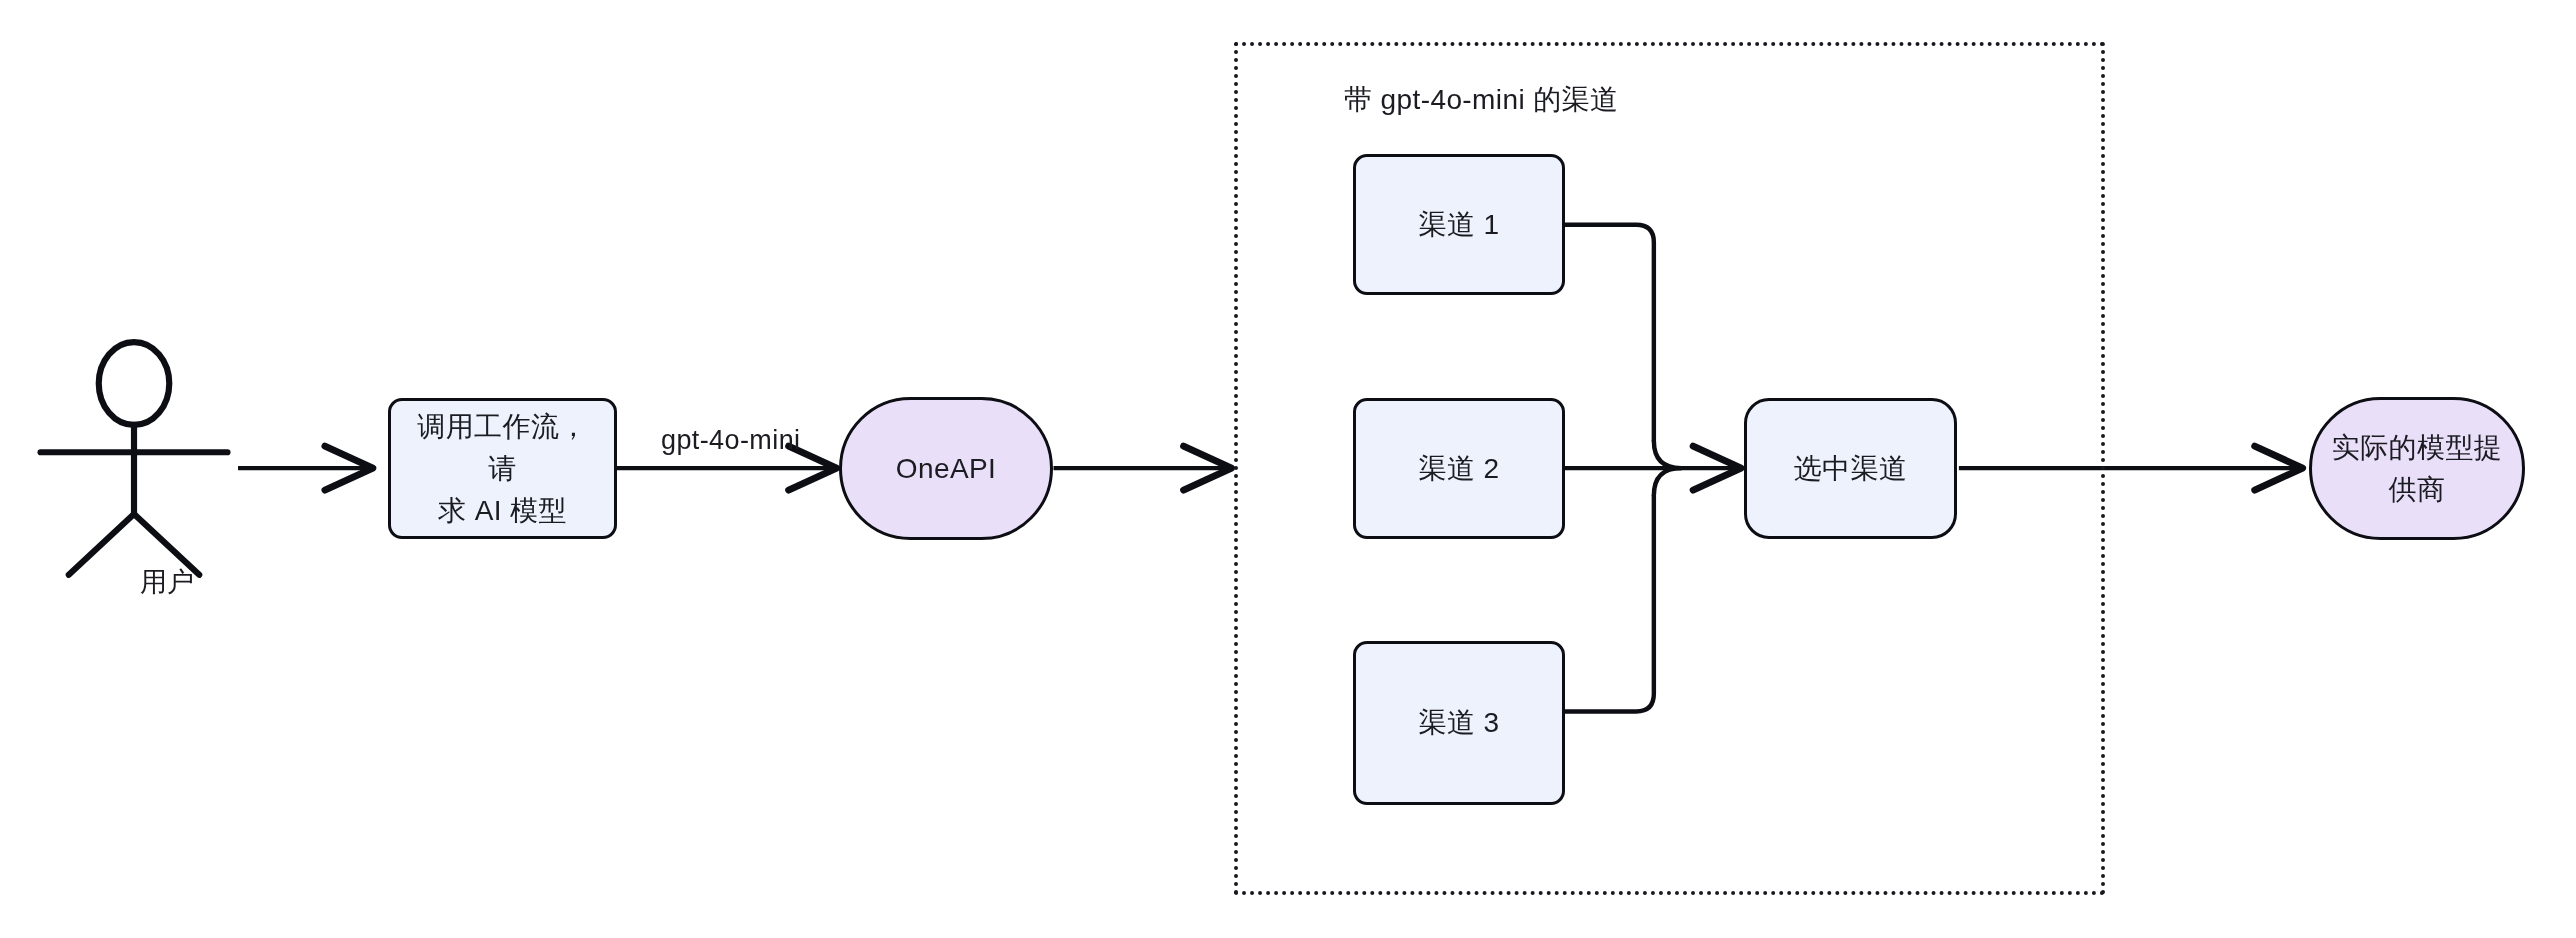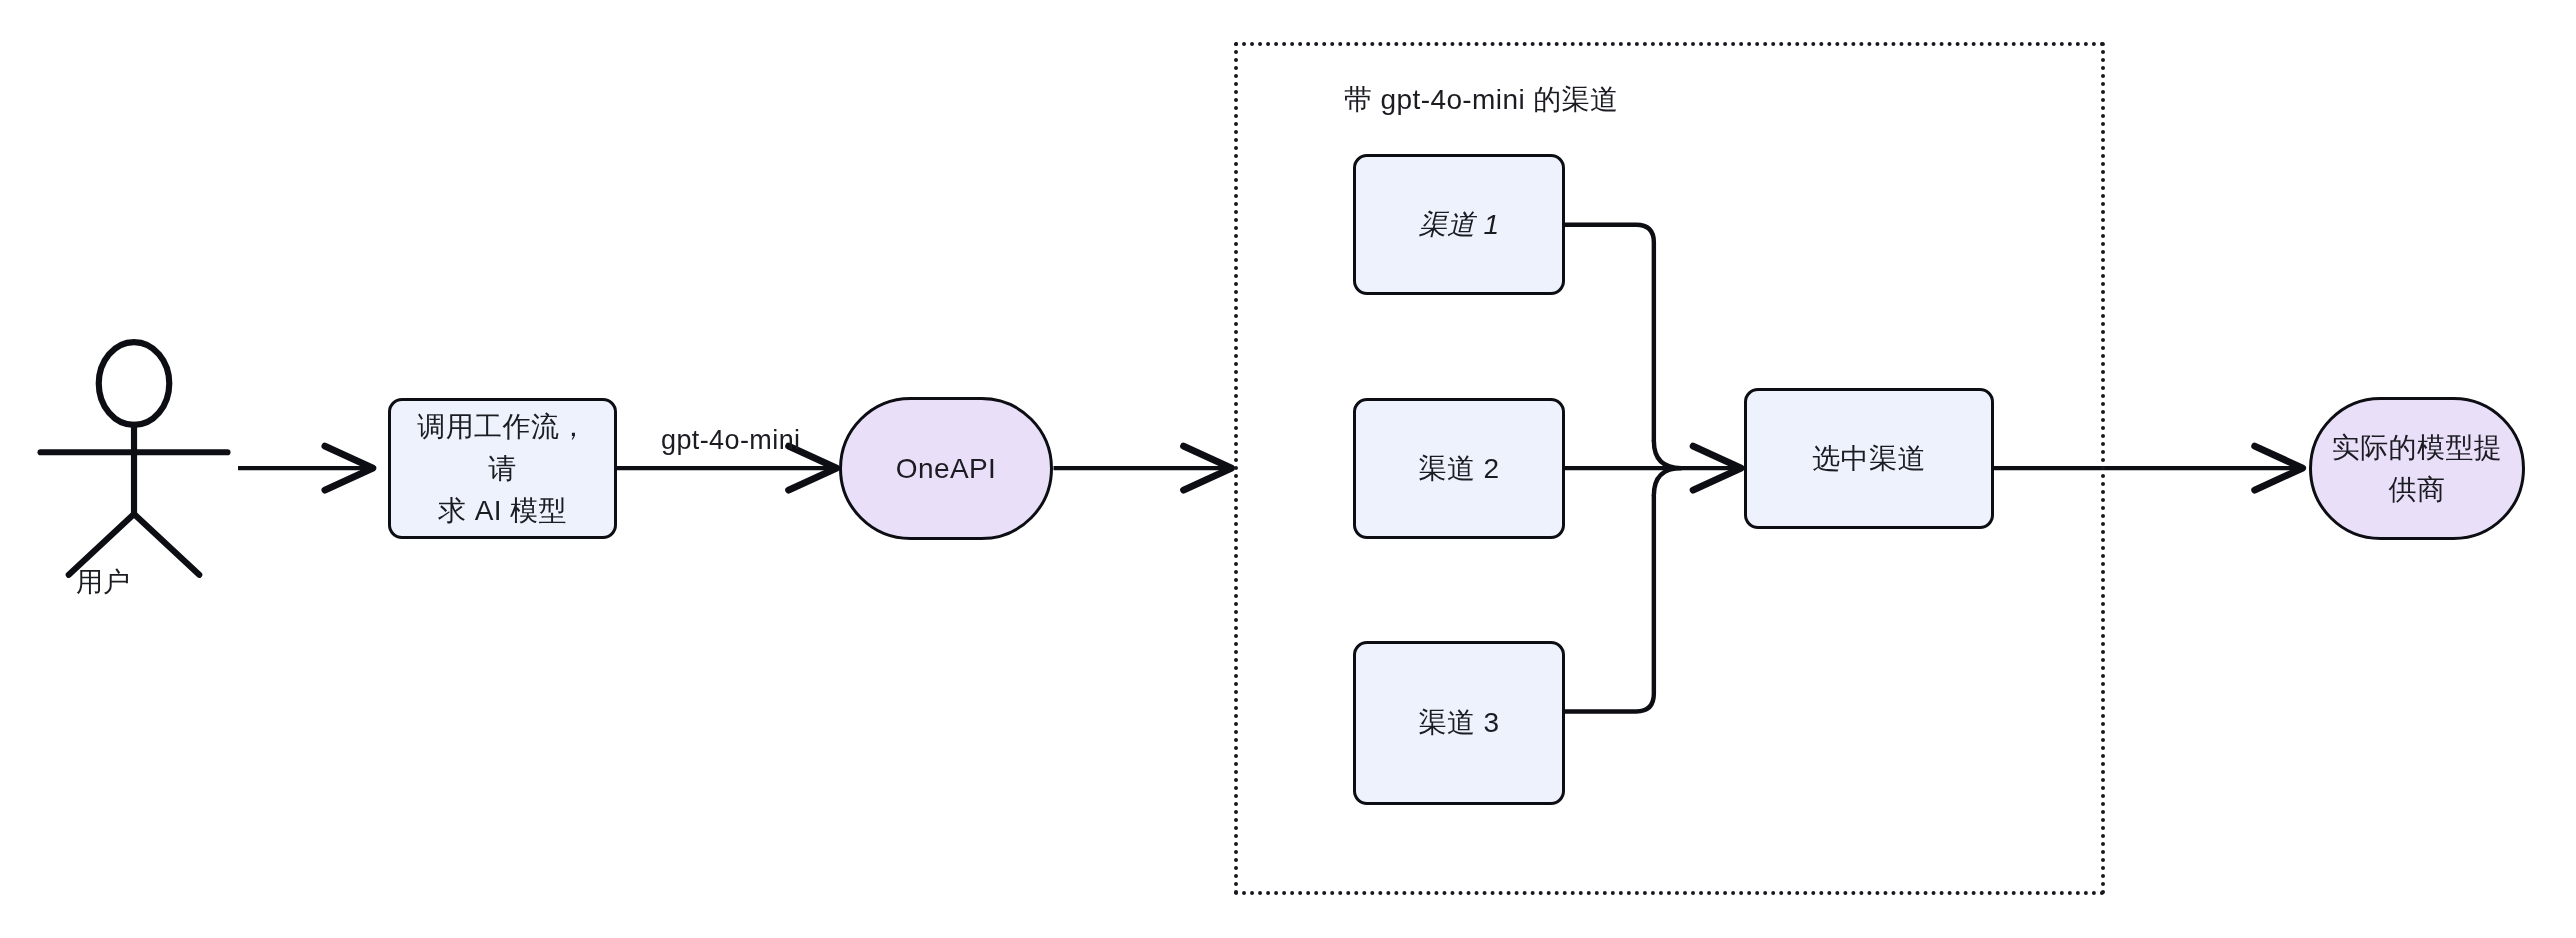--- a/index.html
+++ b/index.html
@@ -70,21 +70,21 @@
     font-size: 28px;
     color: #1b1b22;
     white-space: nowrap;
     letter-spacing: 0.4px;
   }
   .actor-label {
     position: absolute;
     font-size: 27px;
     color: #1b1b22;
     white-space: nowrap;
-    text-align: left;
+    text-align: right;
   }
 </style>
 </head>
 <body>
 
 <div id="stage">
 
   <svg class="layer" viewBox="0 0 2922 1064">
     <defs>
       <marker id="arrowhead" markerWidth="14" markerHeight="14" refX="11.2" refY="6" orient="auto" markerUnits="strokeWidth">
@@ -124,33 +124,33 @@
 
   <div class="node process" style="left:388px; top:398px; width:229px; height:141px;">
     <span class="node-label">调用工作流，请
 求 AI 模型</span>
   </div>
 
   <div class="node terminal" style="left:839px; top:397px; width:214px; height:143px;">
     <span class="node-label">OneAPI</span>
   </div>
 
-  <div class="node process" style="left:1353px; top:154px; width:212px; height:141px;font-style:italic;">
+  <div class="node process" style="left:1353px; top:154px; width:212px; height:141px;">
     <span class="node-label">渠道 1</span>
   </div>
 
   <div class="node process" style="left:1353px; top:398px; width:212px; height:141px;">
     <span class="node-label">渠道 2</span>
   </div>
 
   <div class="node process" style="left:1353px; top:641px; width:212px; height:164px;">
     <span class="node-label">渠道 3</span>
   </div>
 
-  <div class="node process" style="left:1744px; top:388px; width:250px; height:141px;">
+  <div class="node process" style="left:1744px; top:398px; width:213px; height:141px;border-radius:25px;">
     <span class="node-label">选中渠道</span>
   </div>
 
   <div class="node terminal" style="left:2309px; top:397px; width:216px; height:143px;">
     <span class="node-label">实际的模型提
 供商</span>
   </div>
 
   <div class="edge-label" style="left:661px; top:425px;">gpt-4o-mini</div>
 

